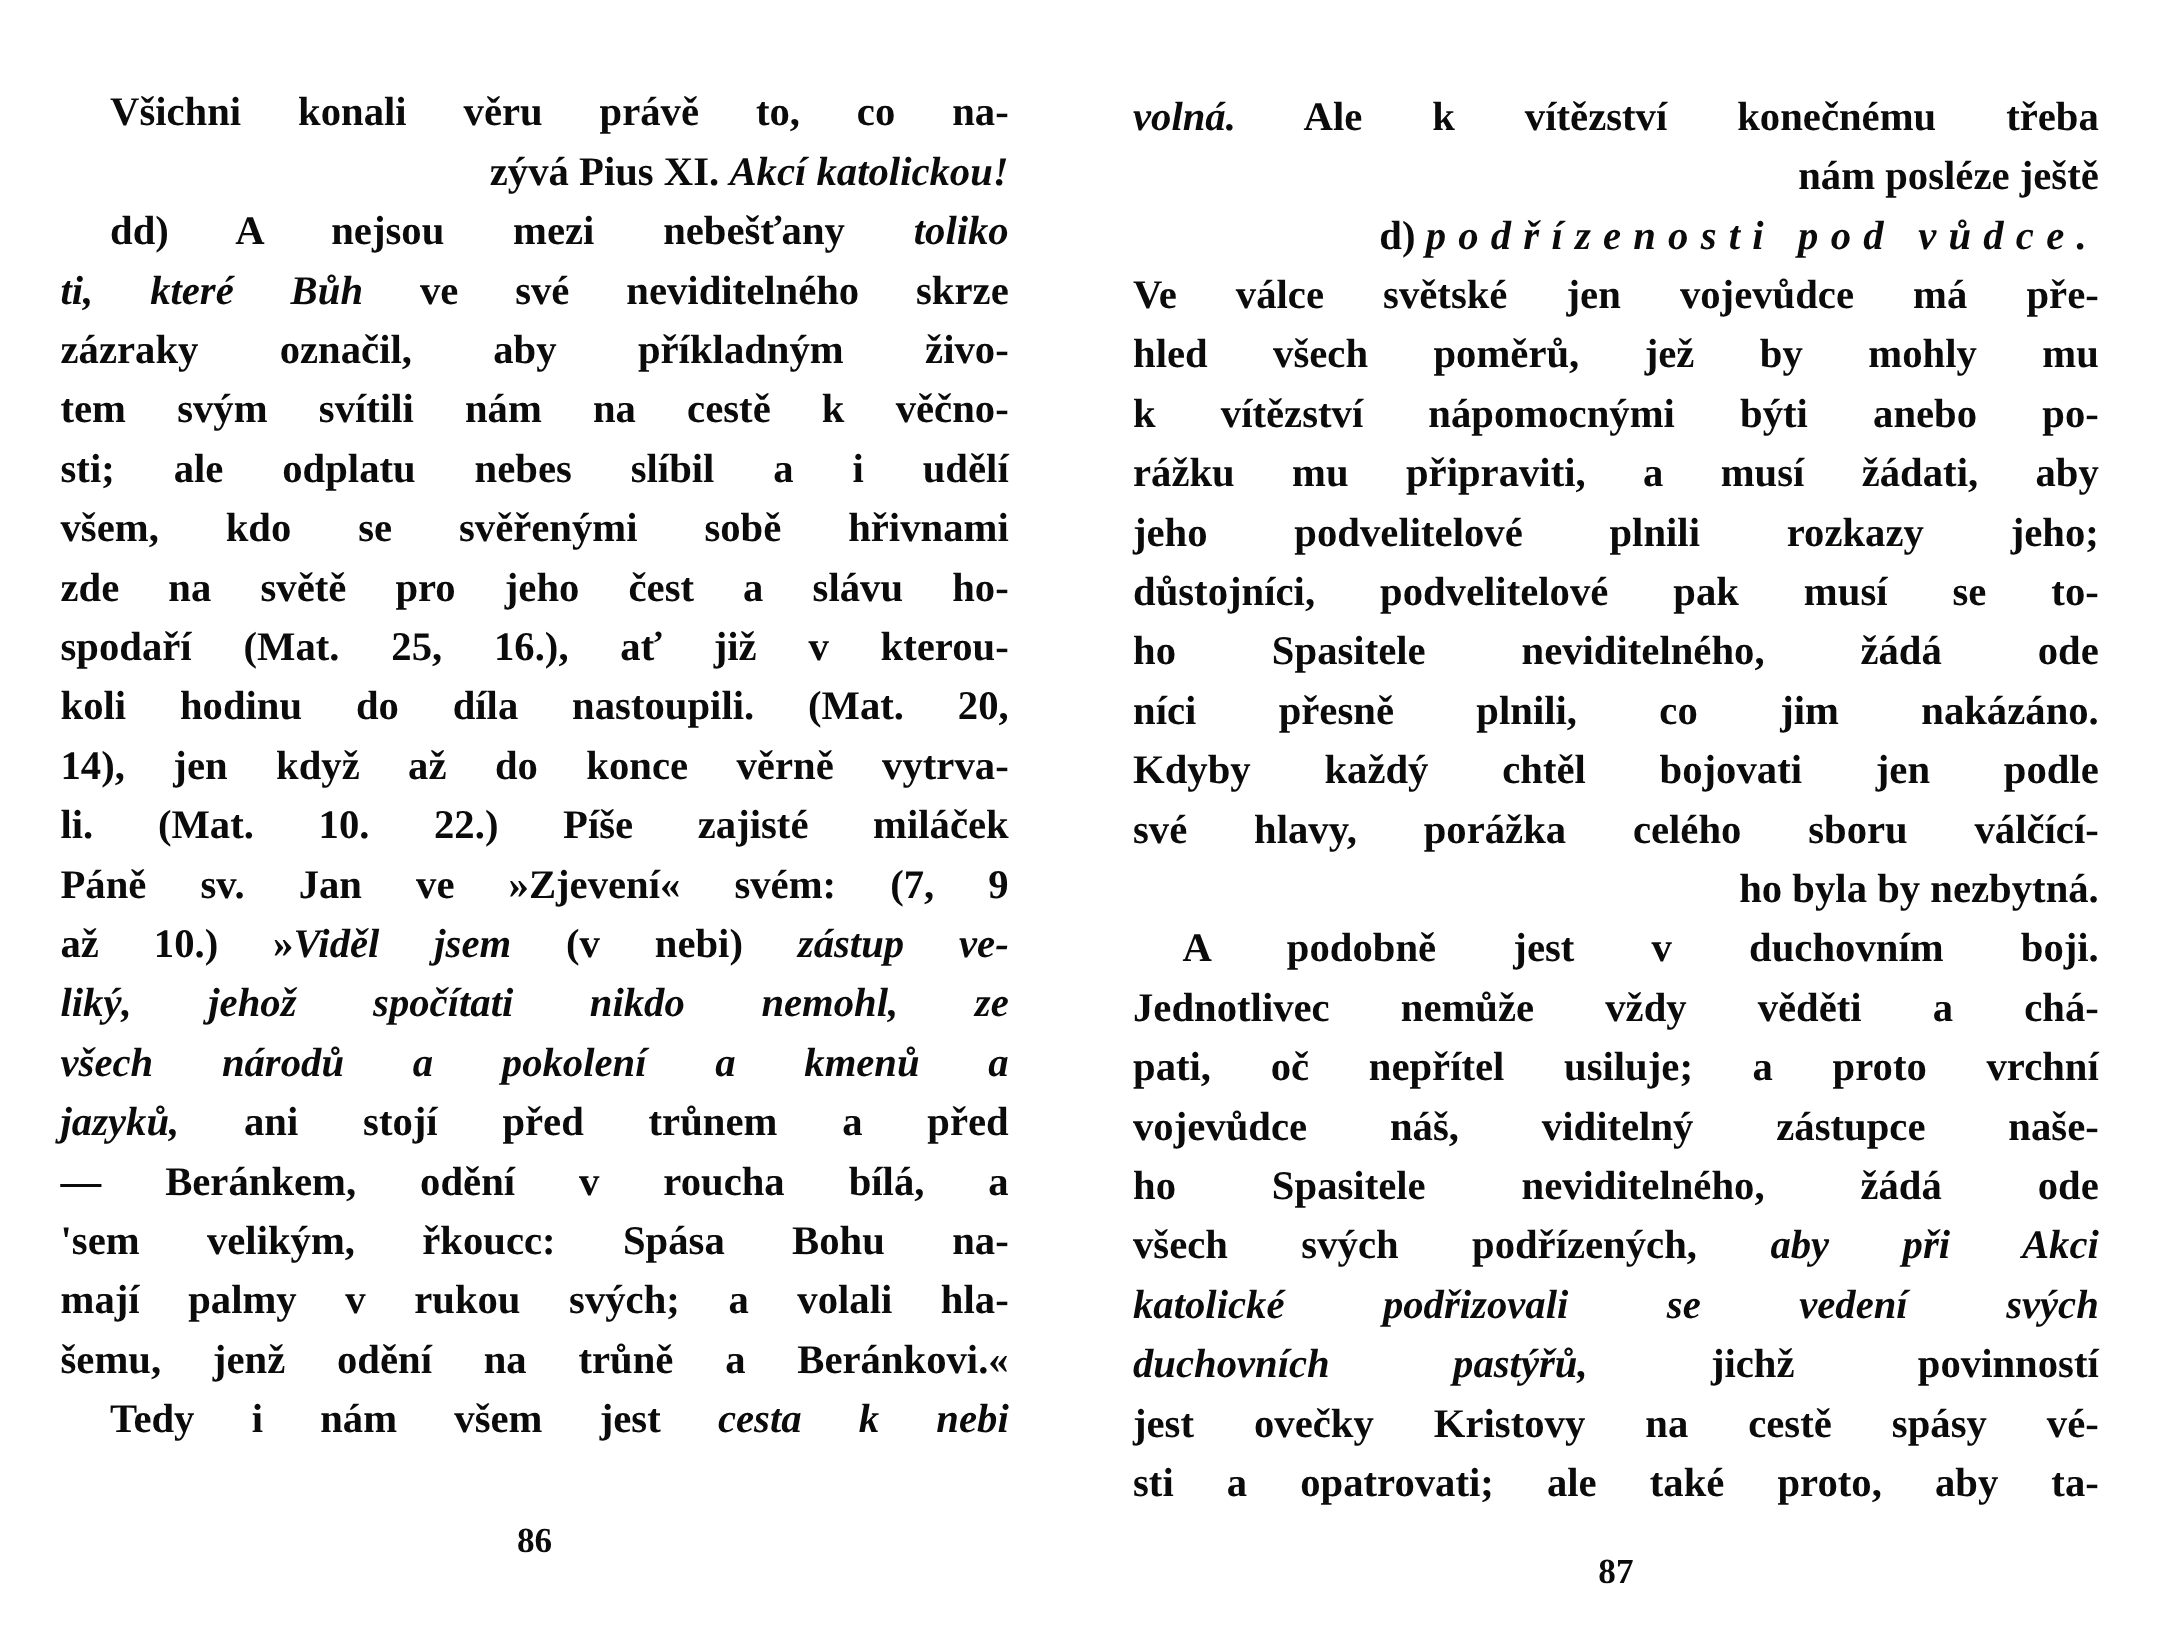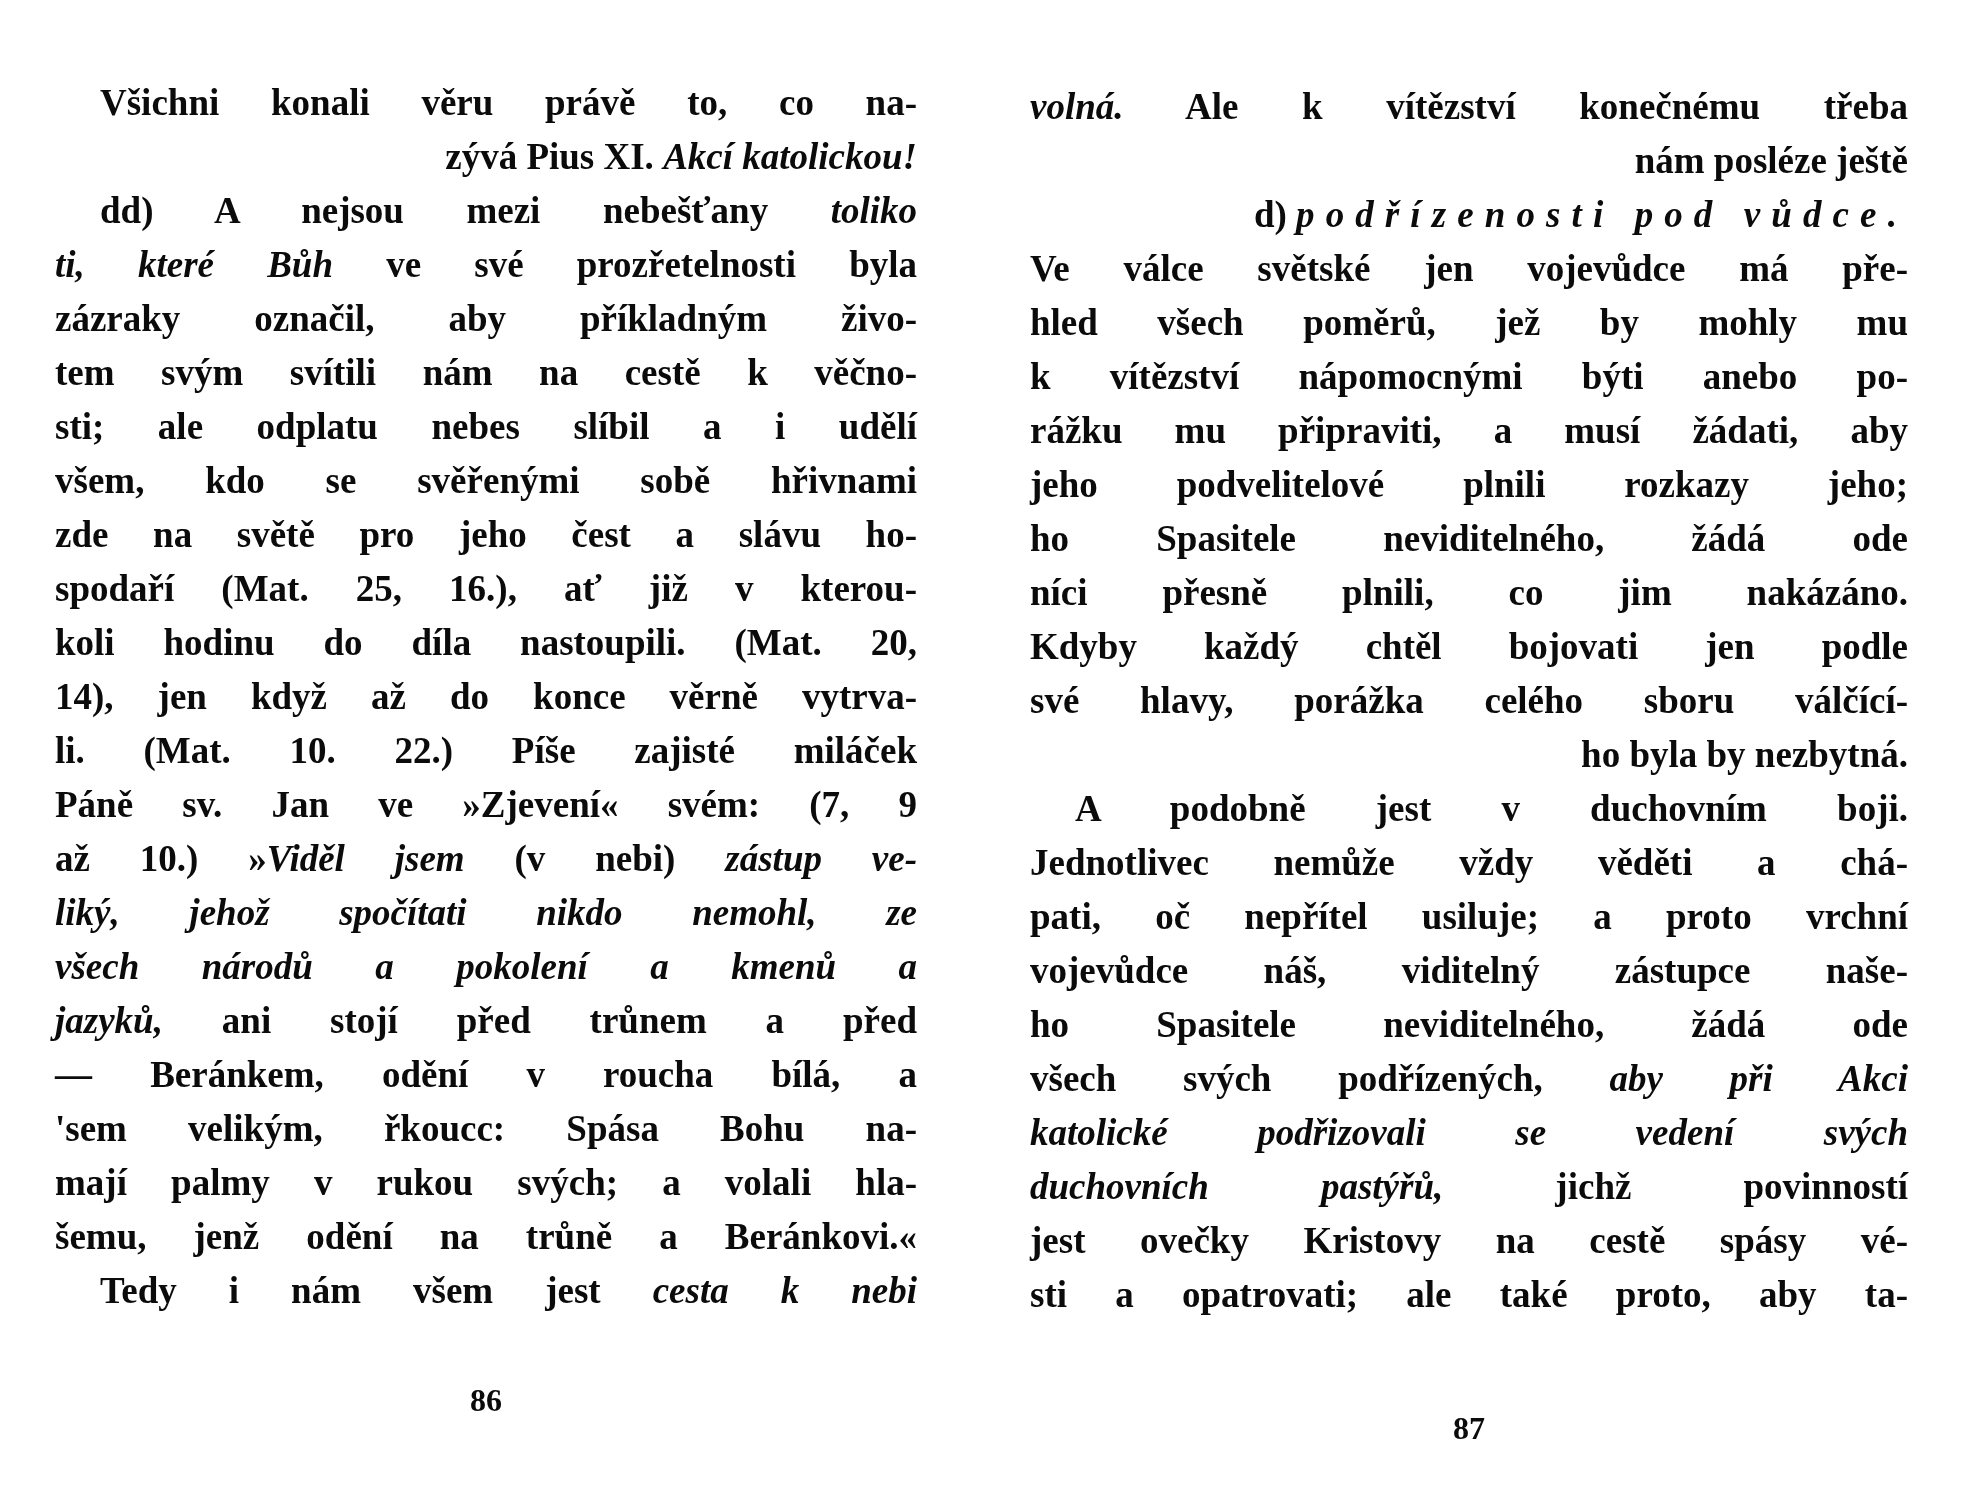--- a/index.html
+++ b/index.html
@@ -41,21 +41,21 @@
   .pagenum-left{ left:55px;  top:1382px; width:862px; }
   .pagenum-right{left:1030px; top:1410px; width:878px; }
 </style>
 </head>
 <body>
 
 <div class="col col-left" id="col-left">
     <div class="line just ind"><span class="ro">Všichni konali věru právě to, co na-</span></div>
     <div class="line"><span class="ro">zývá Pius XI. </span><span class="it">Akcí katolickou!</span></div>
     <div class="line just ind"><span class="ro">dd) A nejsou mezi nebešťany </span><span class="it">toliko</span></div>
-    <div class="line just"><span class="it">ti, které Bůh</span><span class="ro"> ve své prozřetelnosti byla</span></div>
+    <div class="line just"><span class="it">ti, které Bůh</span><span class="ro"> ve své neviditelného skrze</span></div>
     <div class="line just"><span class="ro">zázraky označil, aby příkladným živo-</span></div>
     <div class="line just"><span class="ro">tem svým svítili nám na cestě k věčno-</span></div>
     <div class="line just"><span class="ro">sti; ale odplatu nebes slíbil a i udělí</span></div>
     <div class="line just"><span class="ro">všem, kdo se svěřenými sobě hřivnami</span></div>
     <div class="line just"><span class="ro">zde na světě pro jeho čest a slávu ho-</span></div>
     <div class="line just"><span class="ro">spodaří (Mat. 25, 16.), ať již v kterou-</span></div>
     <div class="line just"><span class="ro">koli hodinu do díla nastoupili. (Mat. 20,</span></div>
     <div class="line just"><span class="ro">14), jen když až do konce věrně vytrva-</span></div>
     <div class="line just"><span class="ro">li. (Mat. 10. 22.) Píše zajisté miláček</span></div>
     <div class="line just"><span class="ro">Páně sv. Jan ve »Zjevení« svém: (7, 9</span></div>
@@ -71,20 +71,21 @@
   </div>
 <div class="col col-right" id="col-right">
     <div class="line just"><span class="it">volná.</span><span class="ro"> Ale k vítězství konečnému třeba</span></div>
     <div class="line"><span class="ro">nám posléze ještě</span></div>
     <div class="line ind sp"><span class="ro">d) </span><span class="it splet">podřízenosti pod vůdce.</span></div>
     <div class="line just"><span class="ro">Ve válce světské jen vojevůdce má pře-</span></div>
     <div class="line just"><span class="ro">hled všech poměrů, jež by mohly mu</span></div>
     <div class="line just"><span class="ro">k vítězství nápomocnými býti anebo po-</span></div>
     <div class="line just"><span class="ro">rážku mu připraviti, a musí žádati, aby</span></div>
     <div class="line just"><span class="ro">jeho podvelitelové plnili rozkazy jeho;</span></div>
+    <div class="line just"><span class="ro">důstojníci, podvelitelové pak musí se to-</span></div>
     <div class="line just"><span class="ro">ho Spasitele neviditelného, žádá ode</span></div>
     <div class="line just"><span class="ro">níci přesně plnili, co jim nakázáno.</span></div>
     <div class="line just"><span class="ro">Kdyby každý chtěl bojovati jen podle</span></div>
     <div class="line just"><span class="ro">své hlavy, porážka celého sboru válčící-</span></div>
     <div class="line"><span class="ro">ho byla by nezbytná.</span></div>
     <div class="line just ind"><span class="ro">A podobně jest v duchovním boji.</span></div>
     <div class="line just"><span class="ro">Jednotlivec nemůže vždy věděti a chá-</span></div>
     <div class="line just"><span class="ro">pati, oč nepřítel usiluje; a proto vrchní</span></div>
     <div class="line just"><span class="ro">vojevůdce náš, viditelný zástupce naše-</span></div>
     <div class="line just"><span class="ro">ho Spasitele neviditelného, žádá ode</span></div>

